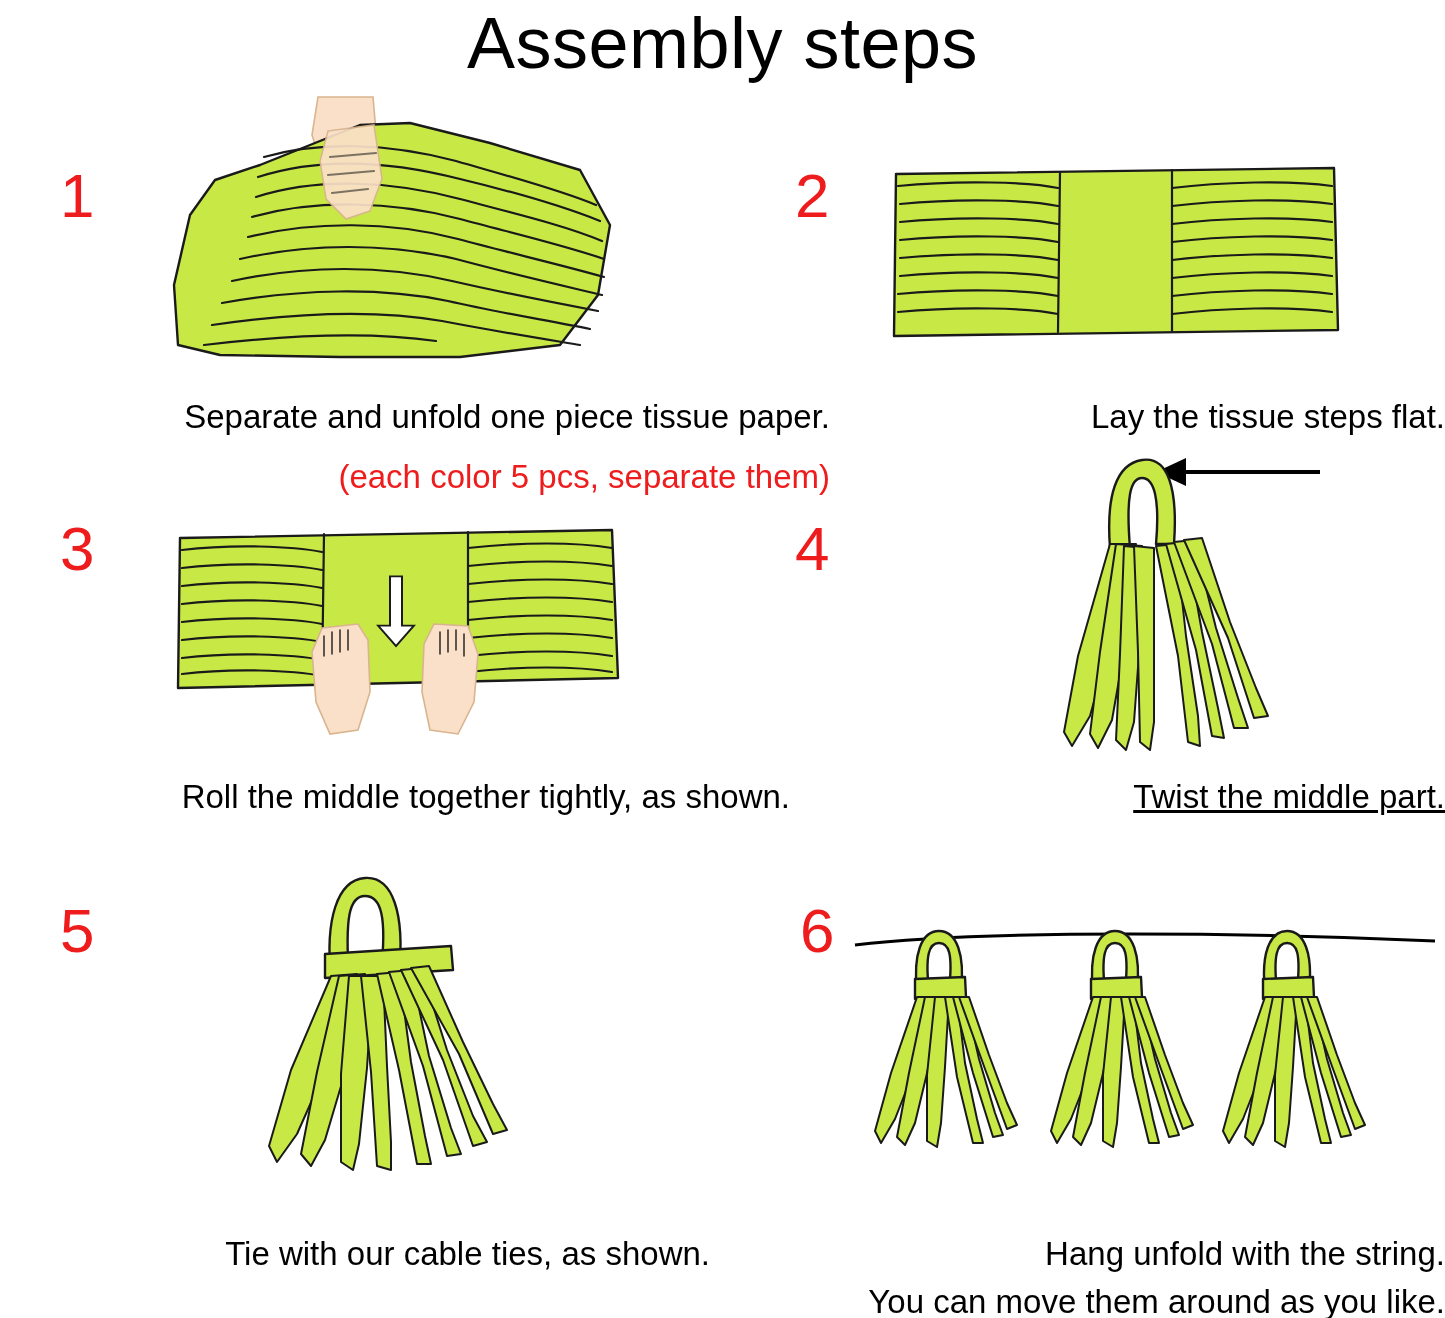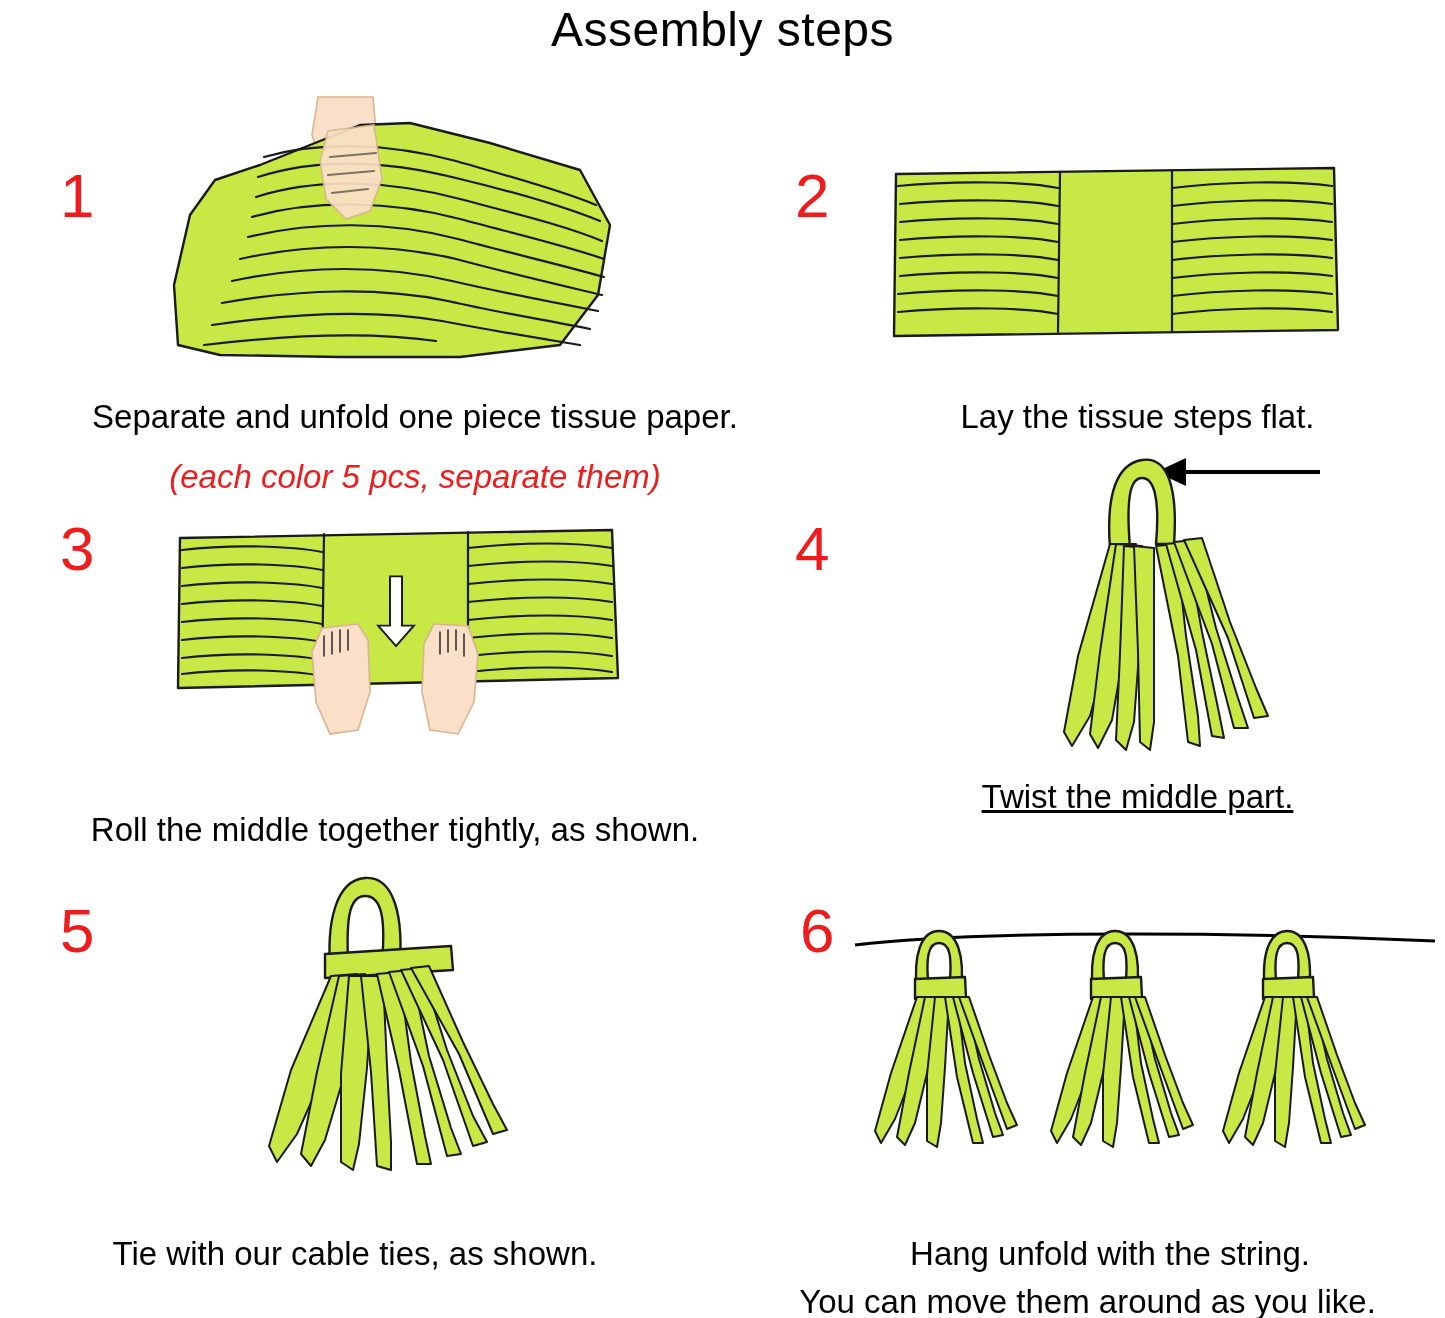--- a/index.html
+++ b/index.html
@@ -19,40 +19,40 @@
     position: relative;
     width: 1445px;
     height: 1318px;
   }
   .title {
     position: absolute;
     top: 2px;
     left: 0;
     width: 1445px;
     text-align: center;
-    font-size: 48px;
+    font-size: 72px;
     font-weight: 400;
     letter-spacing: 0.5px;
     color: #000;
   }
   .step {
     position: absolute;
   }
   .step-num {
     position: absolute;
     color: #ee1c1c;
     font-size: 62px;
     font-weight: 400;
     line-height: 1;
   }
   .caption {
     position: absolute;
     font-size: 33px;
     color: #000;
-    text-align: center;
+    text-align: right;
     white-space: nowrap;
   }
   .caption.red {
     color: #ee1c1c;
   }
   svg.art {
     position: absolute;
     overflow: visible;
   }
   .paper {
@@ -120,21 +120,21 @@
 
       <path class="hand" style="opacity:.92" d="M168 36 L214 30 L222 84 L210 116 L186 124 L166 104 L160 66 Z"></path>
       <g class="fold" style="opacity:.55">
         <path d="M170 62 L216 58"></path>
         <path d="M168 80 L214 76"></path>
         <path d="M172 98 L208 94"></path>
       </g>
     </svg>
 
     <div class="caption" style="left:0px; top:398px; width:830px;">Separate and unfold one piece tissue paper.</div>
-    <div class="caption red" style="left:0px; top:458px; width:830px;font-style:italic;">(each color 5 pcs, separate them)</div>
+    <div class="caption red" style="left:0px; top:458px; width:830px;">(each color 5 pcs, separate them)</div>
   </div>
 
   <div class="step">
     <div class="step-num" style="left:795px; top:165px;">2</div>
 
     <svg class="art" style="left:890px; top:160px;" width="450" height="185" viewBox="0 0 450 185">
       <path class="paper" d="M6 14 L444 8 L448 170 L4 176 Z"></path>
       <g class="fold">
         <path d="M8 26 C 70 20, 140 22, 168 28"></path>
         <path d="M10 44 C 72 38, 140 40, 168 46"></path>
@@ -192,21 +192,21 @@
         <path class="hand" d="M150 108 L186 104 L196 120 L198 172 L186 210 L158 214 L144 182 L140 132 Z"></path>
         <path class="fold" style="stroke-width:1.4" d="M152 116 L152 136 M160 112 L160 134 M168 110 L168 132 M176 110 L176 130"></path>
       </g>
 
       <g>
         <path class="hand" d="M262 104 L296 106 L306 134 L302 182 L286 214 L258 210 L250 172 L252 124 Z"></path>
         <path class="fold" style="stroke-width:1.4" d="M268 112 L268 134 M276 110 L276 132 M284 110 L284 130 M292 114 L292 136"></path>
       </g>
     </svg>
 
-    <div class="caption" style="left:0px; top:778px; width:790px;margin-top:33px;">Roll the middle together tightly, as shown.</div>
+    <div class="caption" style="left:0px; top:778px; width:790px;">Roll the middle together tightly, as shown.</div>
   </div>
 
   <div class="step">
     <div class="step-num" style="left:795px; top:518px;">4</div>
 
     <svg class="art" style="left:960px; top:440px;" width="420" height="330" viewBox="0 0 420 330">
 
       <g>
         <path class="arrowline" d="M360 32 L196 32"></path>
         <path d="M196 32 L226 18 L226 46 Z" fill="#000"></path>

